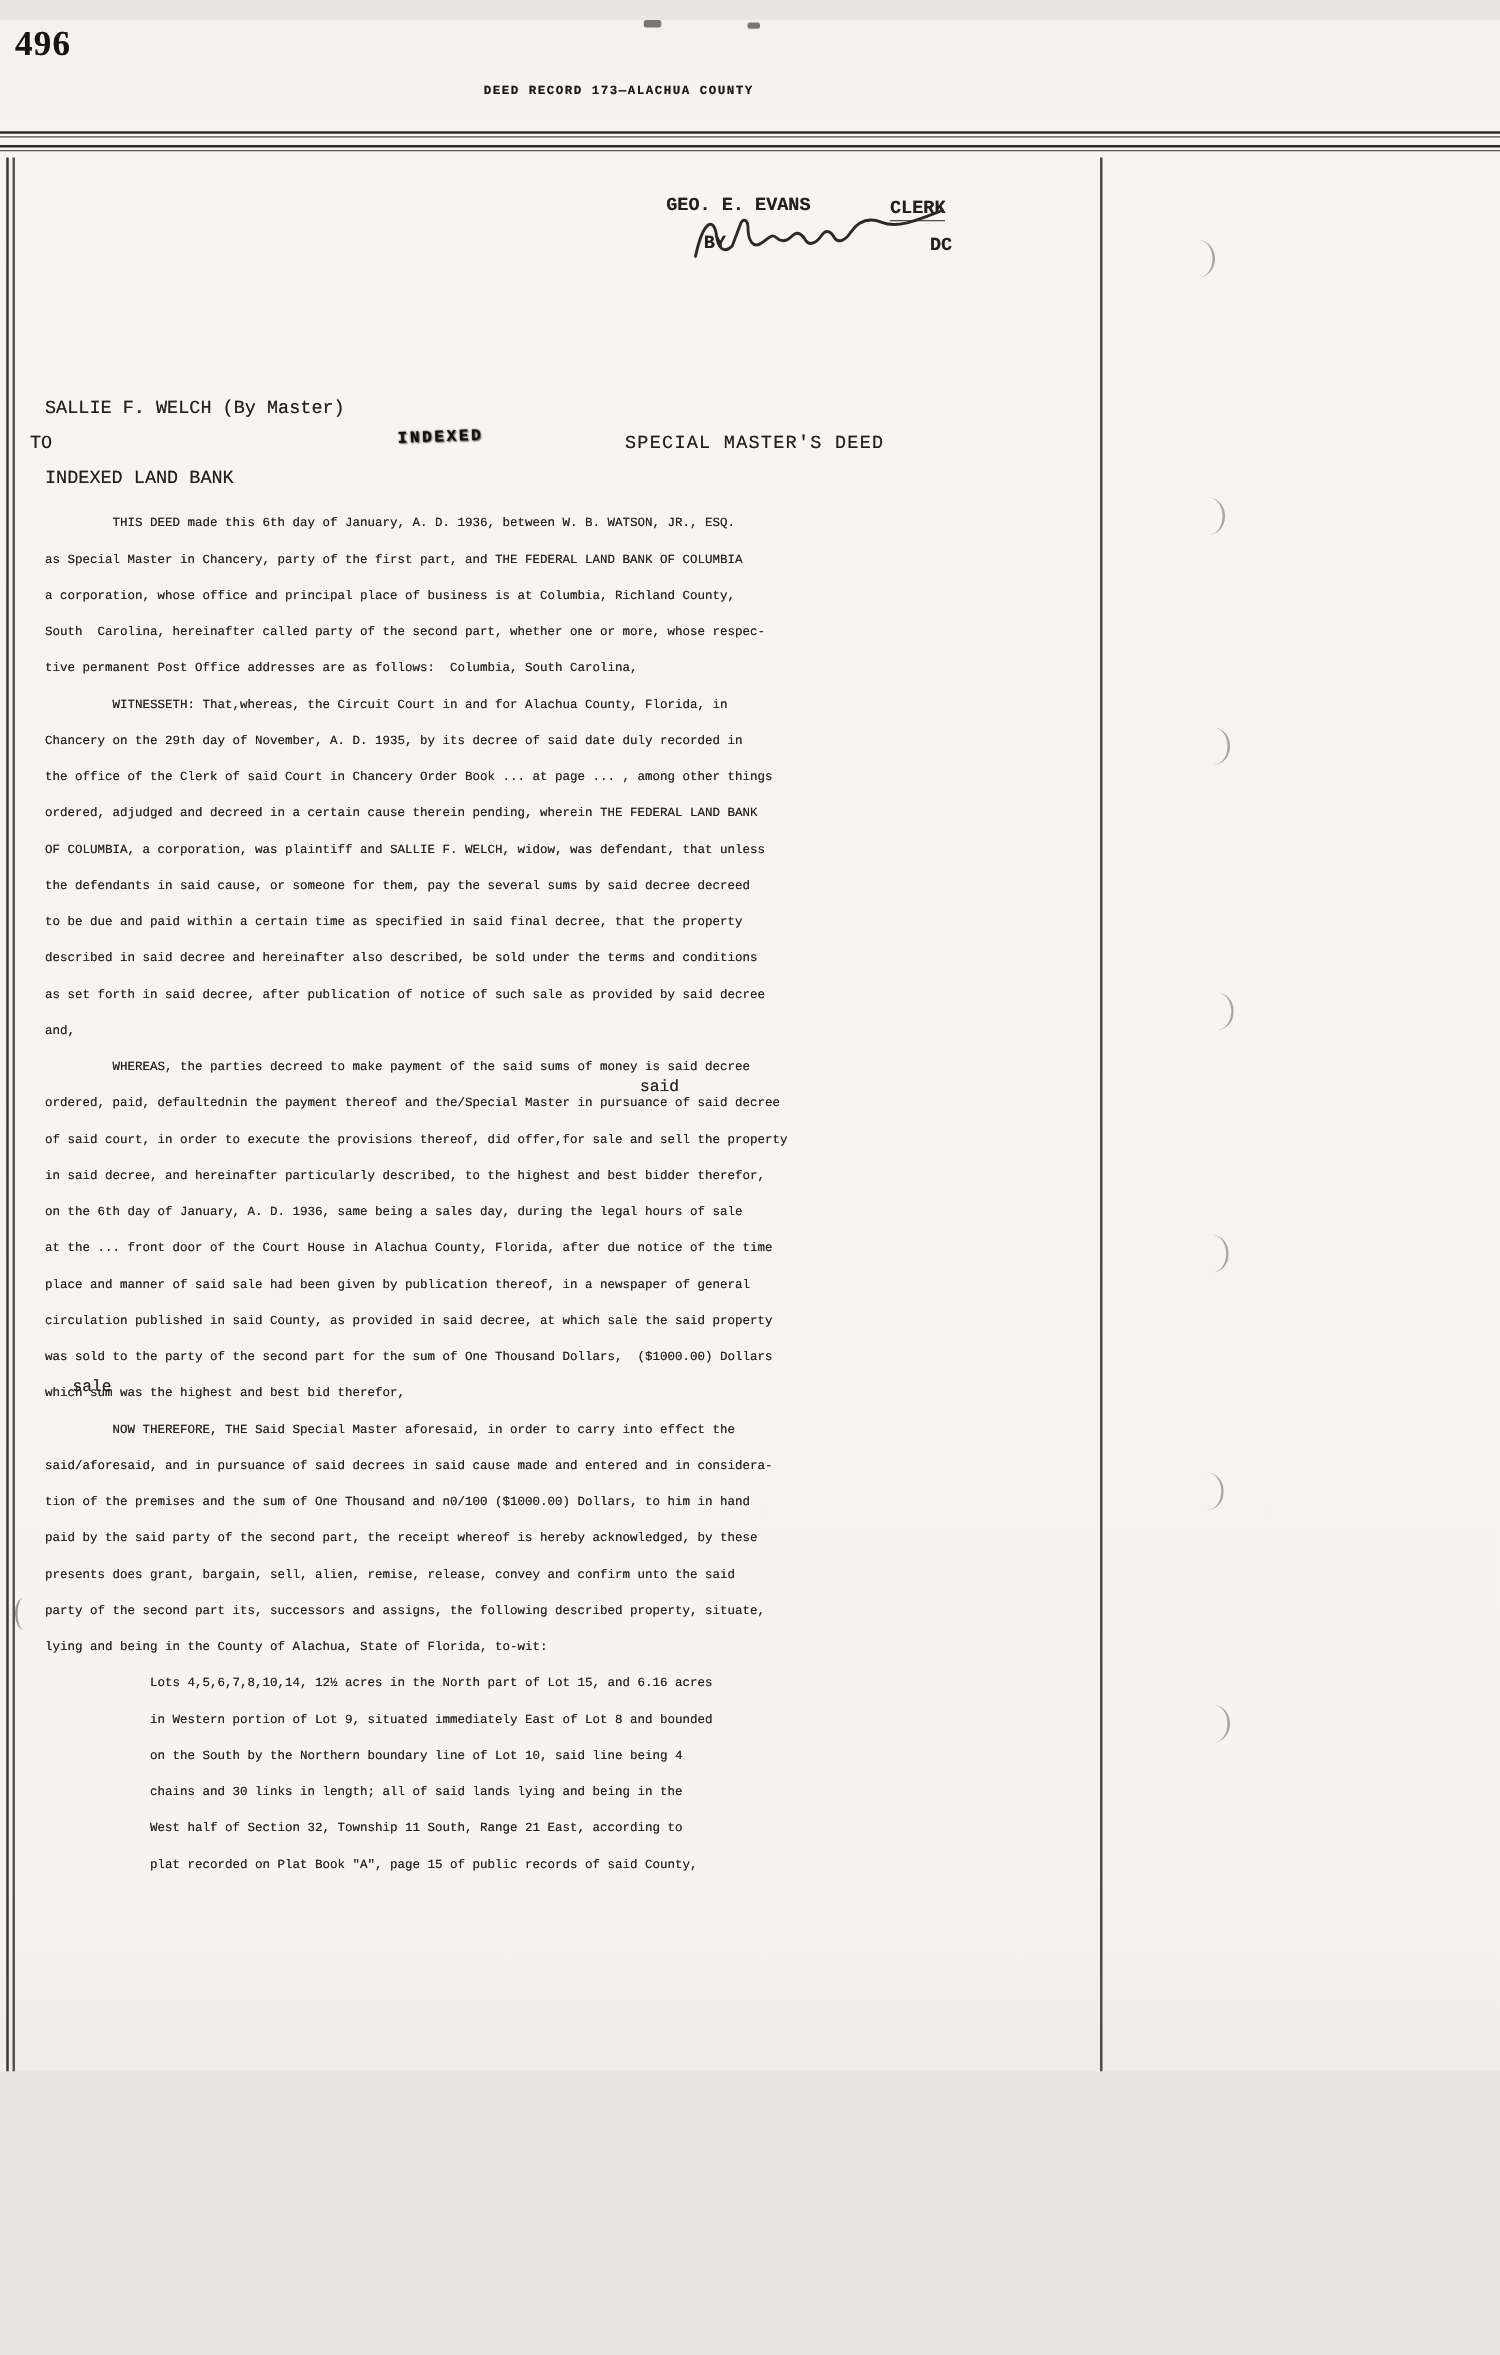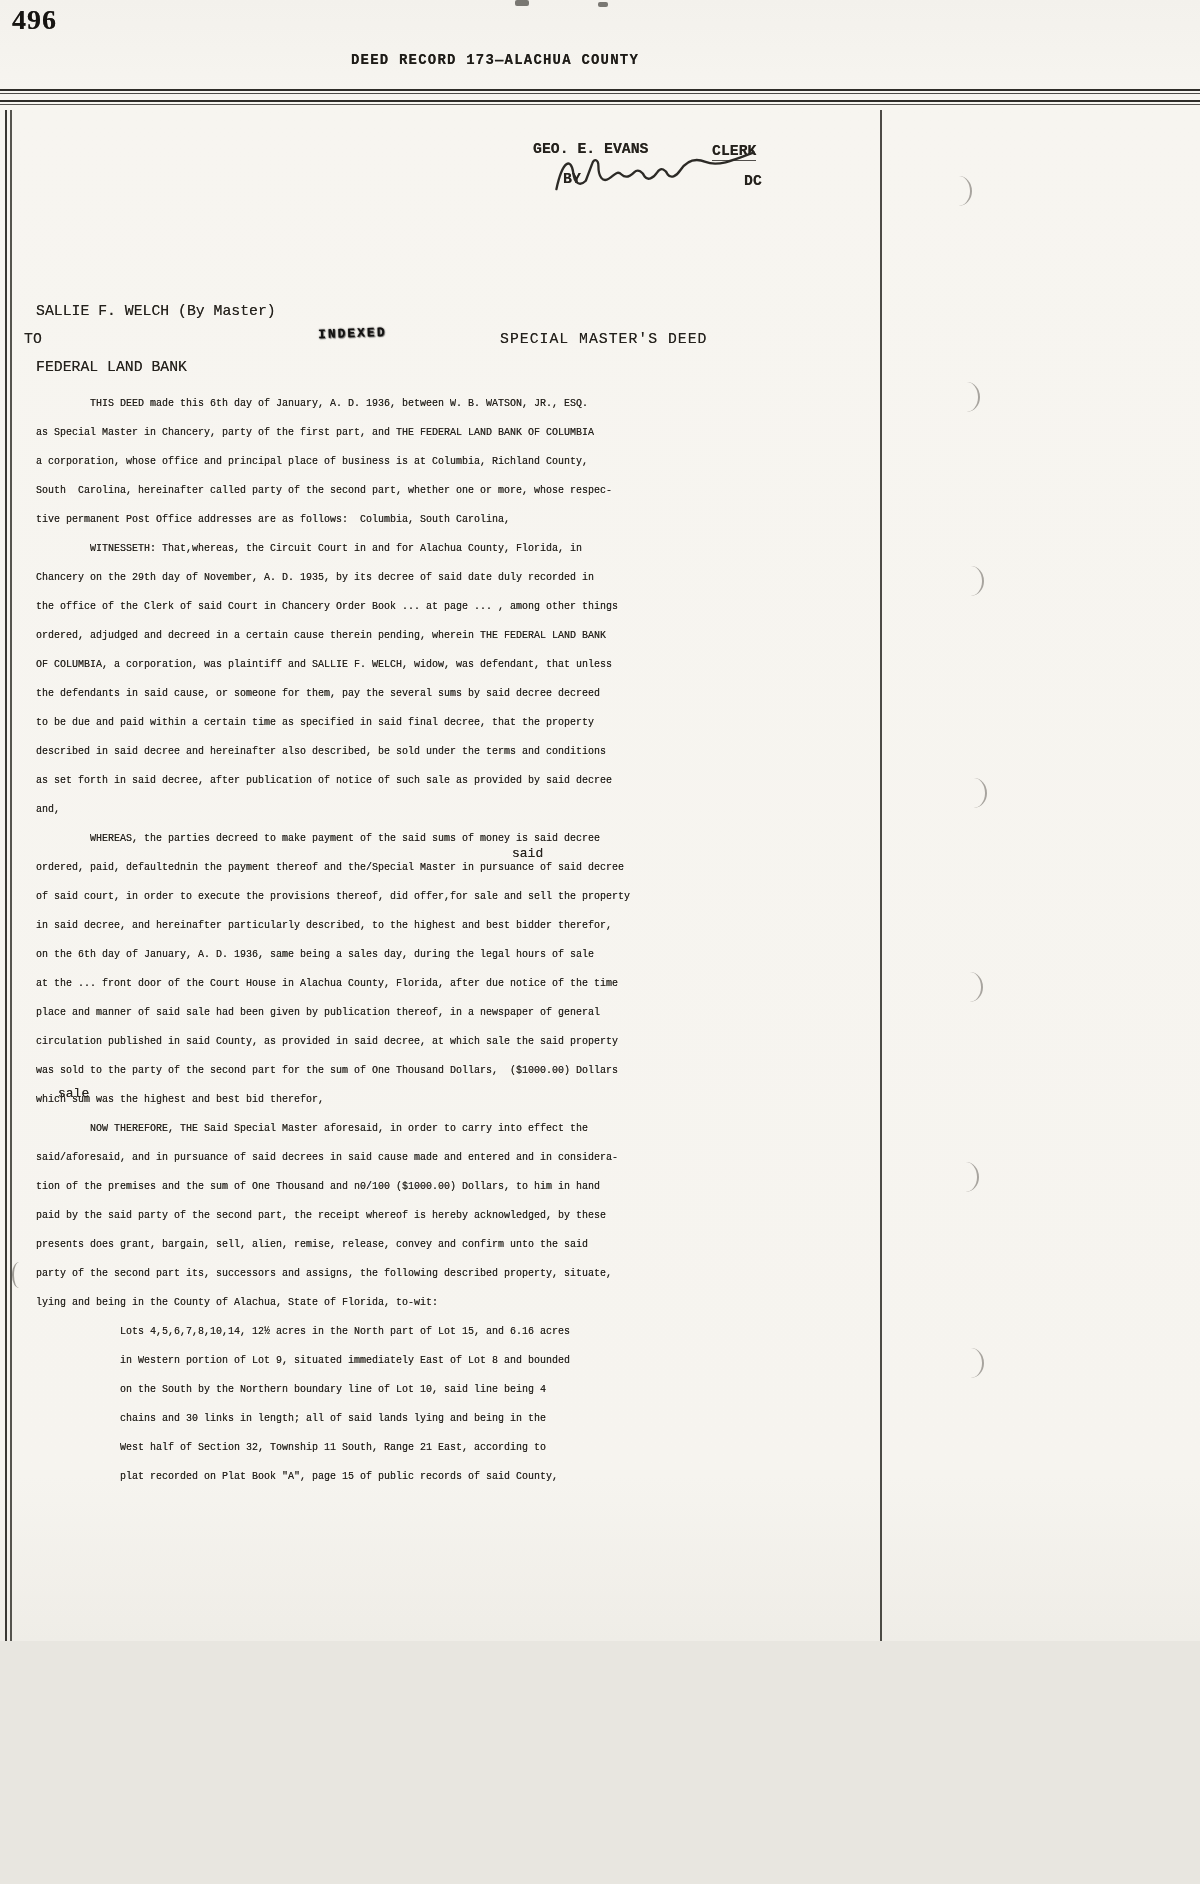--- a/index.html
+++ b/index.html
@@ -1,39 +1,39 @@
 <!DOCTYPE html>
 <html><head>
 <meta charset="utf-8">
 <style>
   html,body{margin:0;padding:0;background:#e8e6e0;}
   .page{
     position:relative;
     width:1200px;height:1641px;
-    margin:0 auto;
+    margin:16px auto;
     background:linear-gradient(180deg,#f3f1ec 0%,#f7f5f0 6%,#f6f4ef 90%,#efede7 100%);
     overflow:hidden;
     font-family:"Liberation Mono","DejaVu Sans Mono",monospace;
     color:#24211c;
   }
   .ink{ text-shadow:0 0 .5px rgba(35,30,25,.65); }
 
   
   .page-number{
     position:absolute;left:12px;top:4px;
     font-family:"Liberation Serif","DejaVu Serif",serif;
     font-weight:bold;font-size:28px;color:#171512;
     letter-spacing:1px;
   }
 
   
   .header-title{
     position:absolute;left:0;top:52px;width:990px;
     text-align:center;
-    font-weight:bold;font-size:14px;letter-spacing:1.2px;
+    font-weight:bold;font-size:10px;letter-spacing:1.2px;
     color:#1d1b17;
   }
 
   
   .hrule{position:absolute;left:0;width:1200px;background:#2f2d29;}
   .hrule.a{top:89px;height:2px;}
   .hrule.b{top:93px;height:1px;opacity:.85;}
   .hrule.c{top:100px;height:2px;}
   .hrule.d{top:104px;height:1px;opacity:.8;}
   .vrule{position:absolute;top:110px;height:1774px;background:#3a3833;z-index:0;}
@@ -123,21 +123,21 @@
   <div class="clerk-by ink">BY</div>
   <div class="clerk-dc ink">DC</div>
   <svg class="signature" viewBox="0 0 200 50" fill="none">
     <path d="M 8 38 C 14 10, 22 8, 24 22 C 25 32, 30 36, 36 30 L 42 14 C 44 8, 48 10, 48 16 C 48 26, 52 32, 58 28 C 64 24, 66 20, 70 24 C 74 28, 78 26, 82 22 C 86 18, 90 22, 92 26 C 95 30, 100 28, 104 22 C 108 16, 112 20, 114 24 C 117 28, 122 26, 126 20 C 132 11, 140 8, 150 12 C 162 17, 178 10, 196 3" stroke="#2c2a26" stroke-width="2.2" stroke-linecap="round"></path>
   </svg>
 
   <div class="cap grantor ink">SALLIE F. WELCH (By Master)</div>
   <div class="cap to ink">TO</div>
   <div class="stamp">INDEXED</div>
   <div class="cap title ink">SPECIAL MASTER'S DEED</div>
-  <div class="cap grantee ink">FEDERAL LAND BANK</div>
+  <div class="cap grantee ink">INDEXED LAND BANK</div>
 
   <div class="body-text ink"><div class="line">         THIS DEED made this 6th day of January, A. D. 1936, between W. B. WATSON, JR., ESQ.</div><div class="line">as Special Master in Chancery, party of the first part, and THE FEDERAL LAND BANK OF COLUMBIA</div><div class="line">a corporation, whose office and principal place of business is at Columbia, Richland County,</div><div class="line">South  Carolina, hereinafter called party of the second part, whether one or more, whose respec-</div><div class="line">tive permanent Post Office addresses are as follows:  Columbia, South Carolina,</div><div class="line">         WITNESSETH: That,whereas, the Circuit Court in and for Alachua County, Florida, in</div><div class="line">Chancery on the 29th day of November, A. D. 1935, by its decree of said date duly recorded in</div><div class="line">the office of the Clerk of said Court in Chancery Order Book ... at page ... , among other things</div><div class="line">ordered, adjudged and decreed in a certain cause therein pending, wherein THE FEDERAL LAND BANK</div><div class="line">OF COLUMBIA, a corporation, was plaintiff and SALLIE F. WELCH, widow, was defendant, that unless</div><div class="line">the defendants in said cause, or someone for them, pay the several sums by said decree decreed</div><div class="line">to be due and paid within a certain time as specified in said final decree, that the property</div><div class="line">described in said decree and hereinafter also described, be sold under the terms and conditions</div><div class="line">as set forth in said decree, after publication of notice of such sale as provided by said decree</div><div class="line">and,</div><div class="line">         WHEREAS, the parties decreed to make payment of the said sums of money is said decree</div><div class="line">ordered, paid, defaultednin the payment thereof and the/Special Master in pursuance of said decree</div><div class="line">of said court, in order to execute the provisions thereof, did offer,for sale and sell the property</div><div class="line">in said decree, and hereinafter particularly described, to the highest and best bidder therefor,</div><div class="line">on the 6th day of January, A. D. 1936, same being a sales day, during the legal hours of sale</div><div class="line">at the ... front door of the Court House in Alachua County, Florida, after due notice of the time</div><div class="line">place and manner of said sale had been given by publication thereof, in a newspaper of general</div><div class="line">circulation published in said County, as provided in said decree, at which sale the said property</div><div class="line">was sold to the party of the second part for the sum of One Thousand Dollars,  ($1000.00) Dollars</div><div class="line">which sum was the highest and best bid therefor,</div><div class="line">         NOW THEREFORE, THE Said Special Master aforesaid, in order to carry into effect the</div><div class="line">said/aforesaid, and in pursuance of said decrees in said cause made and entered and in considera-</div><div class="line">tion of the premises and the sum of One Thousand and n0/100 ($1000.00) Dollars, to him in hand</div><div class="line">paid by the said party of the second part, the receipt whereof is hereby acknowledged, by these</div><div class="line">presents does grant, bargain, sell, alien, remise, release, convey and confirm unto the said</div><div class="line">party of the second part its, successors and assigns, the following described property, situate,</div><div class="line">lying and being in the County of Alachua, State of Florida, to-wit:</div><div class="line">              Lots 4,5,6,7,8,10,14, 12½ acres in the North part of Lot 15, and 6.16 acres</div><div class="line">              in Western portion of Lot 9, situated immediately East of Lot 8 and bounded</div><div class="line">              on the South by the Northern boundary line of Lot 10, said line being 4</div><div class="line">              chains and 30 links in length; all of said lands lying and being in the</div><div class="line">              West half of Section 32, Township 11 South, Range 21 East, according to</div><div class="line">              plat recorded on Plat Book "A", page 15 of public records of said County,</div></div>
 
   <span class="interline said">said</span>
   <span class="interline sale">sale</span>
 
   <span class="curl c1"></span>
   <span class="curl c2"></span>
   <span class="curl c3"></span>
   <span class="curl c4"></span>

